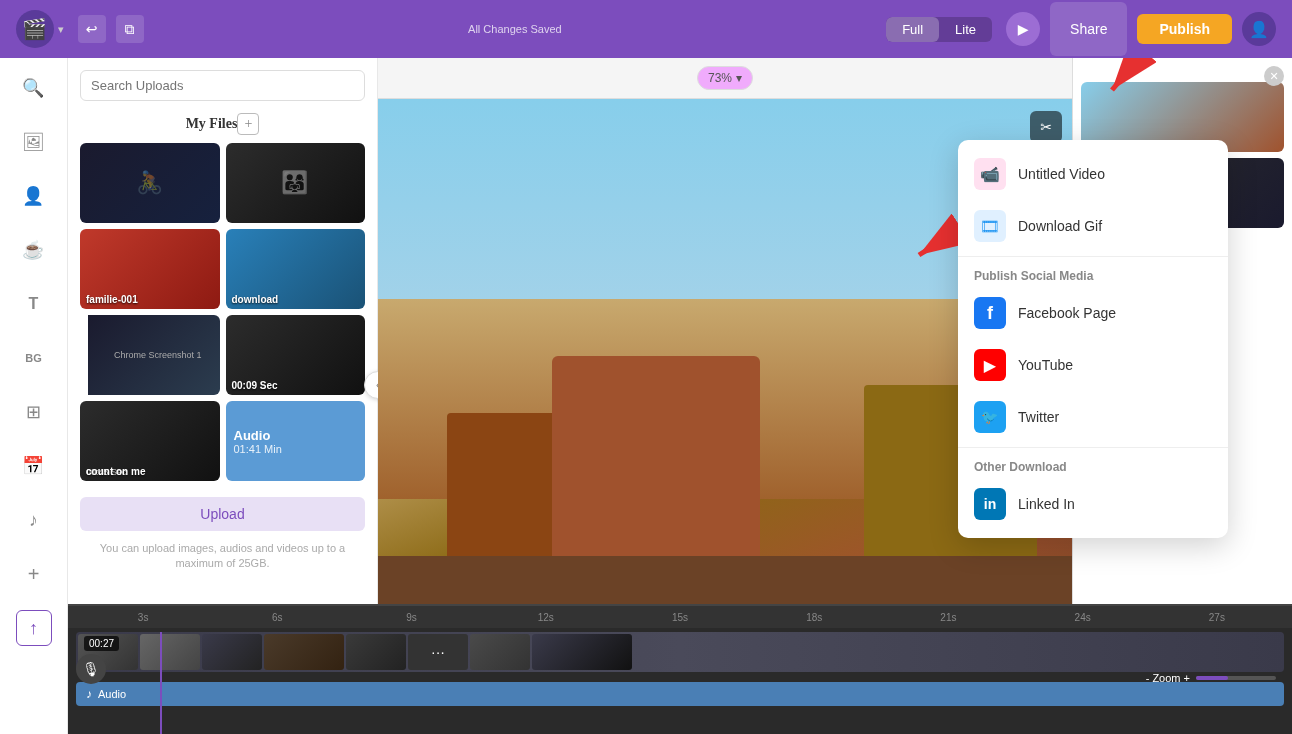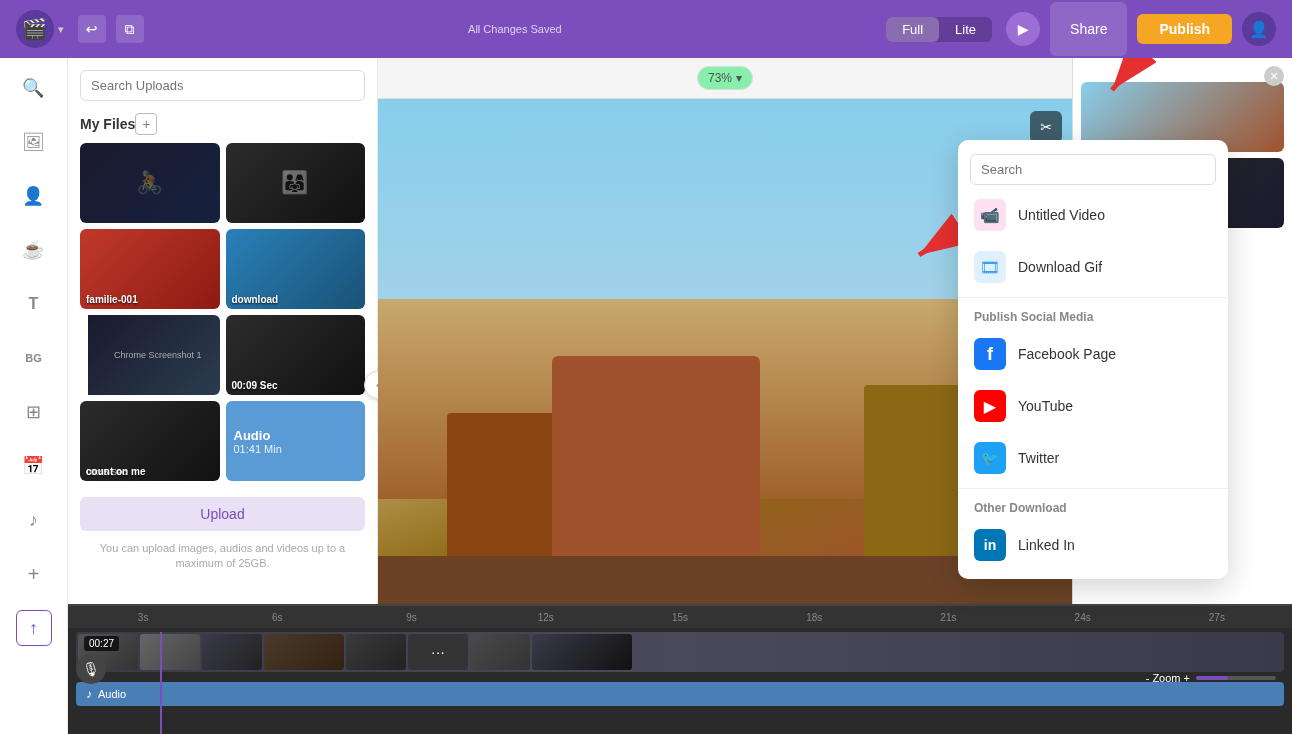--- a/index.html
+++ b/index.html
@@ -122,22 +122,23 @@
     .search-uploads {
       width: 100%;
       padding: 7px 10px;
       border: 1px solid #ddd;
       border-radius: 6px;
       font-size: 13px;
       color: #aaa;
       margin-bottom: 12px;
     }
     .my-files-header {
-      display: flex; justify-content: flex-start; align-items: center;
+      display: flex; justify-content: center; align-items: center;
       margin-bottom: 8px;
+      font-family: Liberation Serif, serif;
     }
     .my-files-title { font-weight: 600; font-size: 14px; color: #333; }
     .add-btn {
       width: 22px; height: 22px;
       border: 1px solid #bbb; border-radius: 4px;
       display: flex; align-items: center; justify-content: center;
       color: #888; font-size: 14px; cursor: pointer;
     }
     .files-grid {
       display: grid;
@@ -211,21 +212,21 @@
     .canvas-toolbar {
       display: flex;
       align-items: center;
       justify-content: center;
       padding: 8px 0;
       background: #f5f5f5;
       border-bottom: 1px solid #ddd;
     }
     .zoom-indicator {
       padding: 4px 10px;
-      background: #86efac;
+      background: #f0abfc;
       border: 1px solid #ddd;
       border-radius: 14px;
       font-size: 12px;
       color: #555;
       display: flex; align-items: center; gap: 4px;
       cursor: pointer;
     }
     .video-preview {
       flex: 1;
       position: relative;
@@ -713,21 +714,20 @@
       <span>- Zoom +</span>
       <div class="zoom-slider">
         <div class="zoom-slider-fill"></div>
       </div>
     </div>
     <div class="mic-icon">🎙</div>
   </div>
 </div>
 
 <div class="publish-dropdown">
-  <input class="dropdown-search" type="text" placeholder="Search" style="">
   
   <div class="dropdown-item">
     <div class="dropdown-icon icon-dl-video">📹</div>
     <span>Untitled Video</span>
   </div>
   <div class="dropdown-item">
     <div class="dropdown-icon icon-dl-gif">🎞</div>
     <span>Download Gif</span>
   </div>
 

